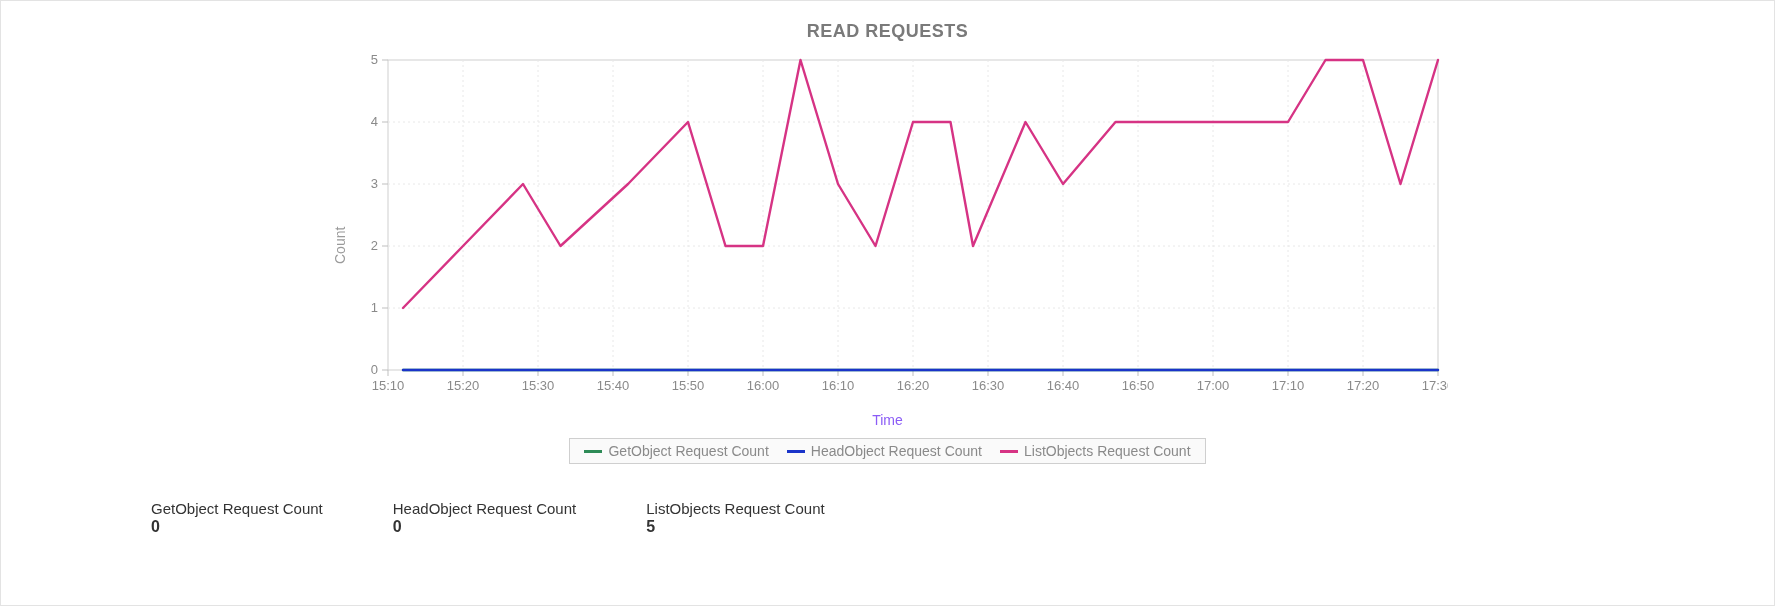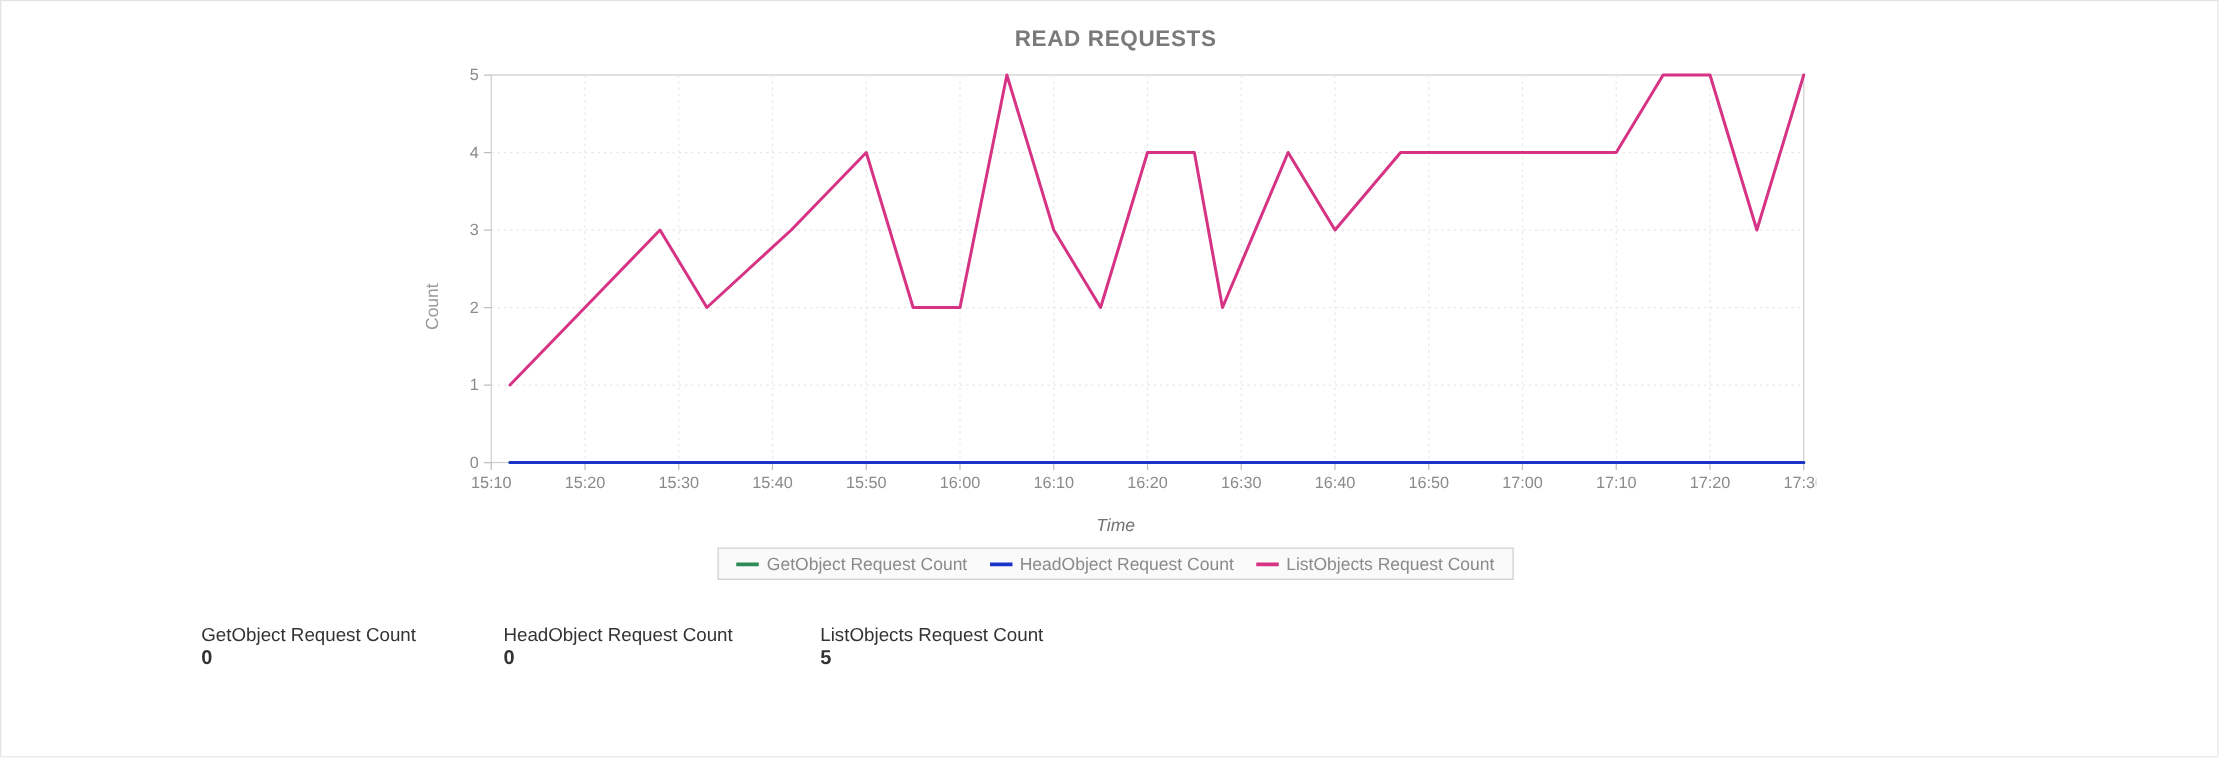--- a/index.html
+++ b/index.html
@@ -7,21 +7,21 @@
     padding: 0;
     background: #ffffff;
     font-family: "Segoe UI", Arial, Helvetica, sans-serif;
     color: #333;
   }
   .panel {
     box-sizing: border-box;
     width: 1775px;
     height: 606px;
     border: 1px solid #e3e3e3;
-    padding: 20px 30px 15px 40px;
+    padding: 20px 30px 15px 30px;
     position: relative;
   }
   .title {
     text-align: center;
     font-weight: 700;
     font-size: 18px;
     color: #7a7a7a;
     letter-spacing: 0.5px;
     margin-bottom: 8px;
   }
@@ -50,24 +50,23 @@
     stroke: #e8e8e8;
     stroke-dasharray: 2 3;
     stroke-width: 1;
   }
   .tick {
     stroke: #bfbfbf;
     stroke-width: 1;
   }
   .xlab {
     text-align: center;
-    color: #737373;
+    color: #8b5cf6;
     font-size: 14px;
     margin-top: 2px;
-    font-style: italic;
   }
   .legend {
     margin: 10px auto 0 auto;
     display: flex;
     gap: 18px;
     justify-content: center;
     align-items: center;
     border: 1px solid #cfcfcf;
     background: #fafafa;
     padding: 4px 14px;

